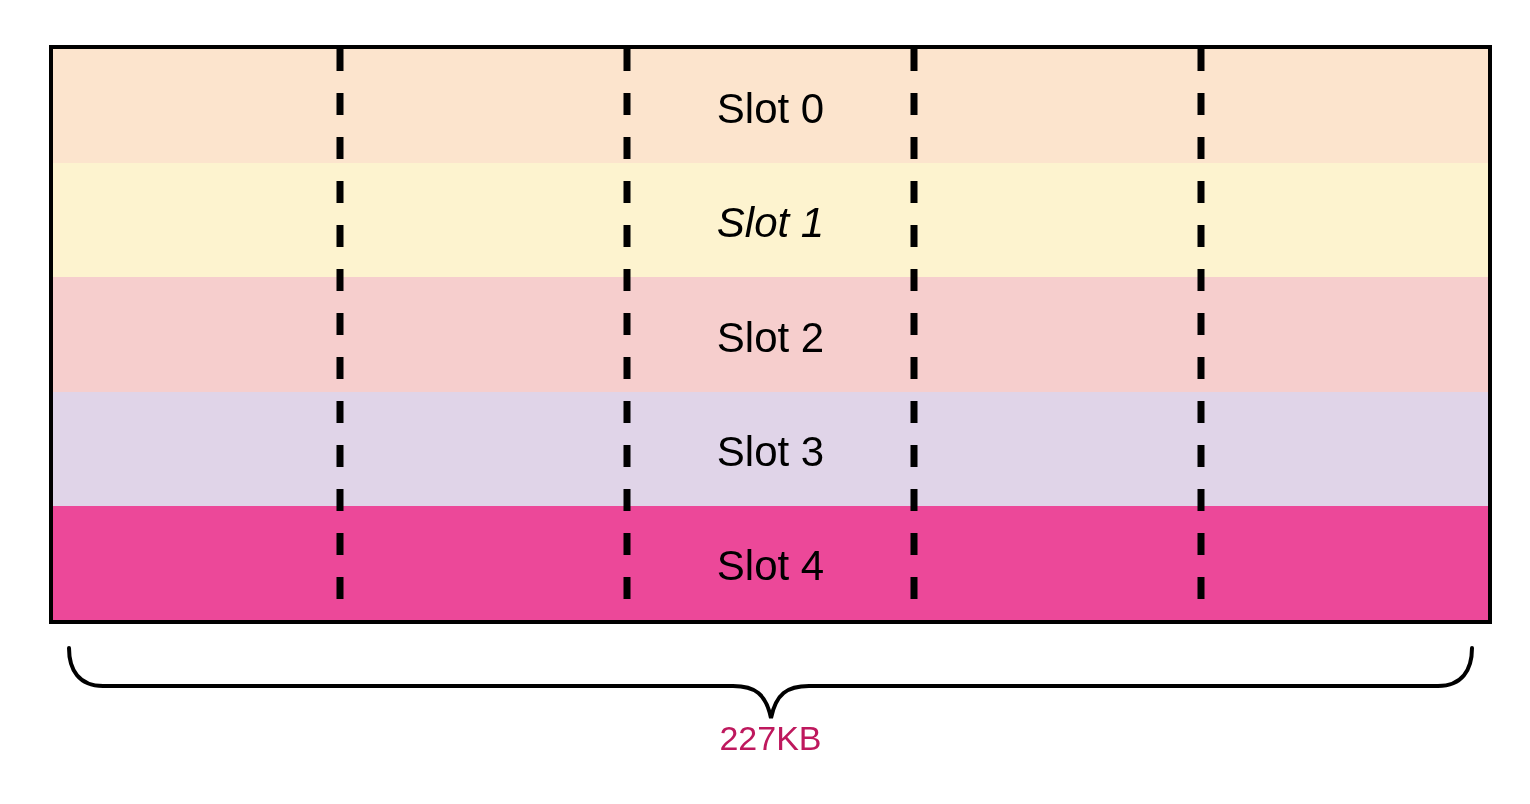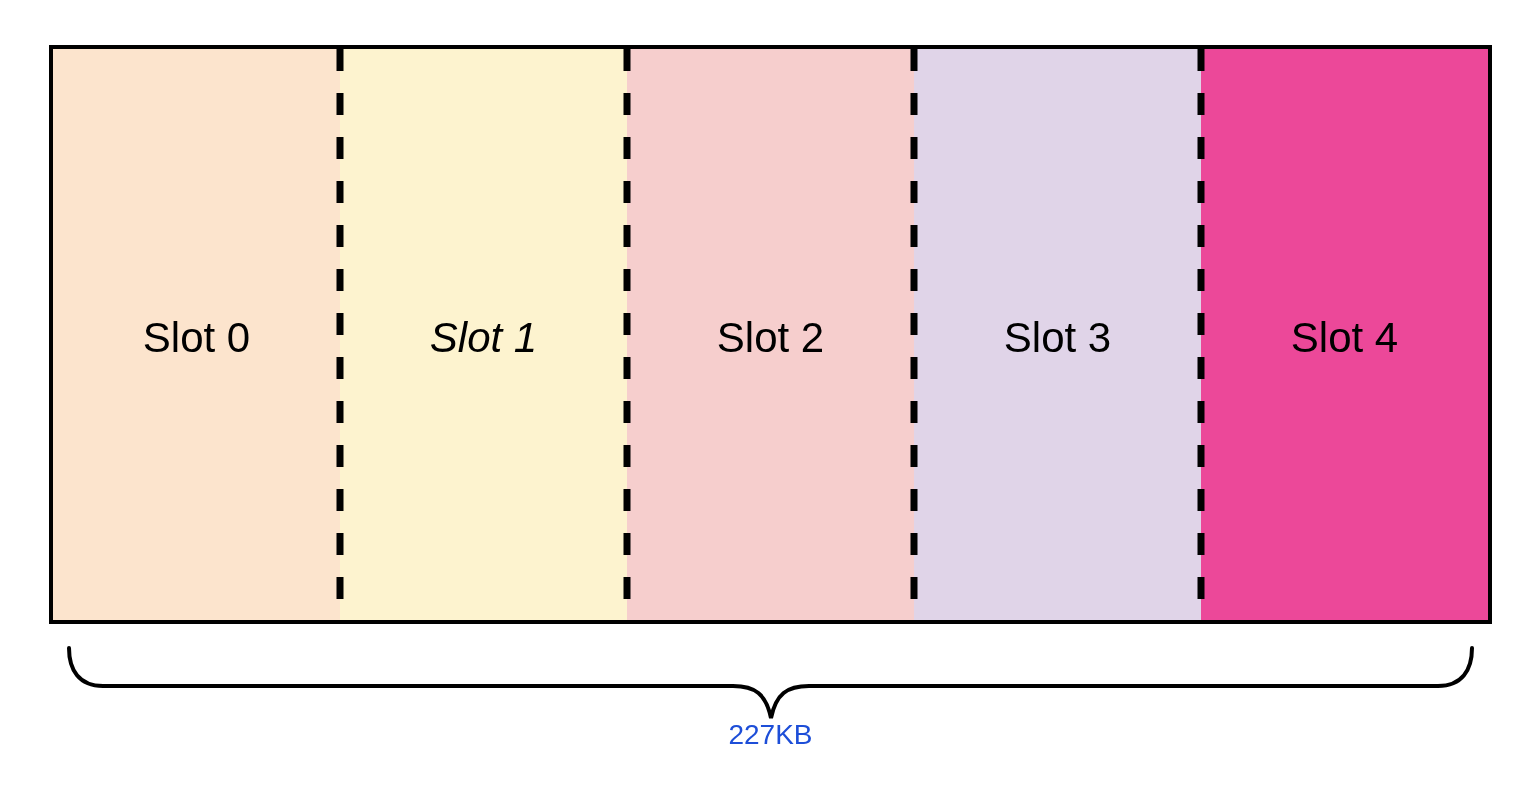--- a/index.html
+++ b/index.html
@@ -19,21 +19,21 @@
   }
   .memory-rect {
     position: absolute;
     left: 49px;
     top: 45px;
     width: 1443px;
     height: 579px;
     border: 4px solid #000000;
     box-sizing: border-box;
     display: flex;
-    flex-direction: row;
+    flex-direction: column;
   }
   .slot {
     flex: 1 1 0;
     display: flex;
     align-items: center;
     justify-content: center;
   }
   .slot-label {
     font-size: 42px;
     color: #000000;
@@ -64,22 +64,22 @@
     width: 1443px;
     height: 84px;
     display: block;
   }
   .brace-label {
     position: absolute;
     left: 49px;
     top: 720px;
     width: 1443px;
     text-align: center;
-    font-size: 28px;
-    color: #1d4ed8;
+    font-size: 34px;
+    color: #be185d;
     line-height: 1.1;
   }
 </style>
 </head>
 <body>
 
 <div class="canvas">
 
   <div class="memory-rect">
     <div class="slot" style="background: rgb(252, 228, 205);">

